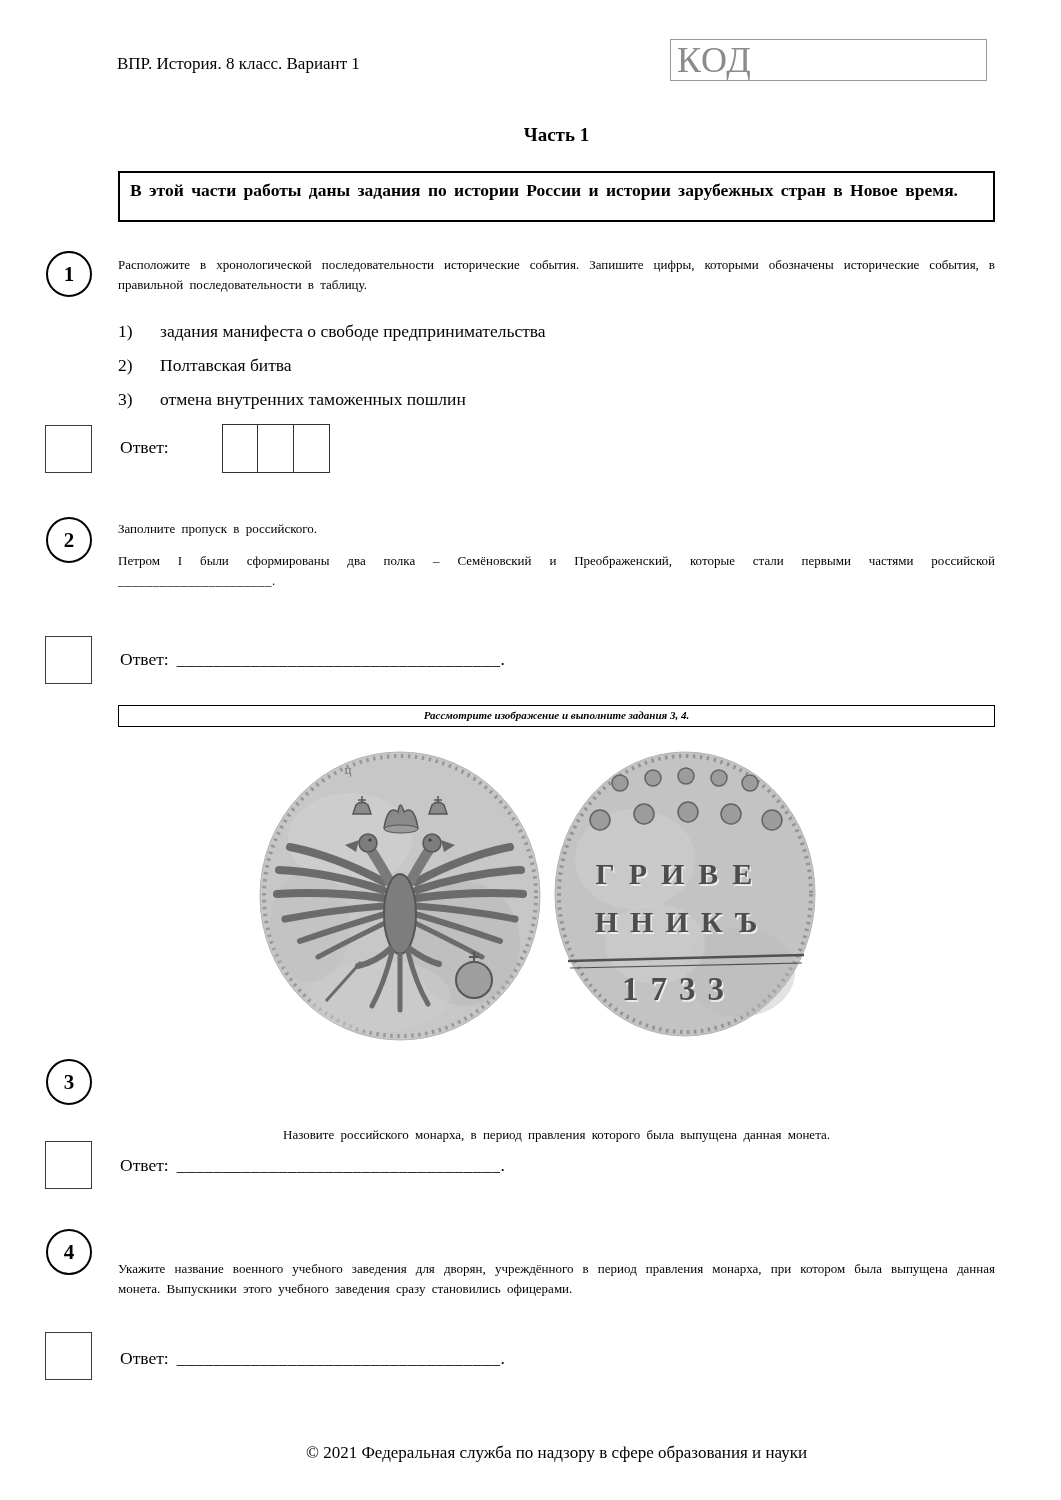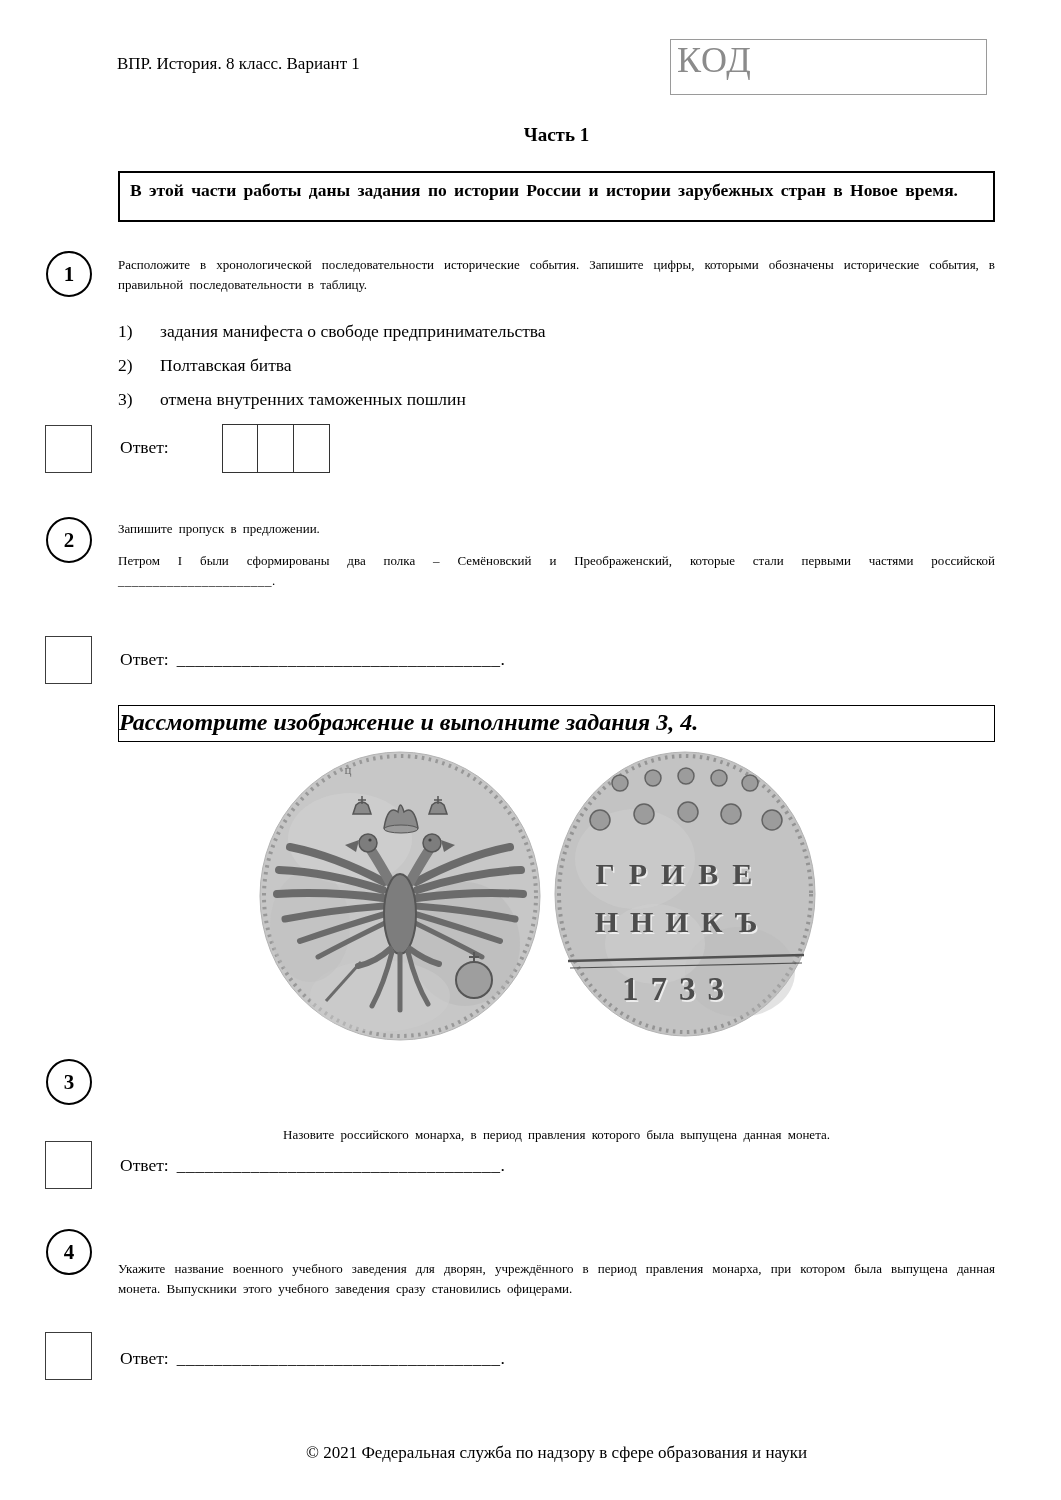--- a/index.html
+++ b/index.html
@@ -1,21 +1,21 @@
 <!DOCTYPE html>
 <html><head>
 <meta charset="utf-8">
 <style>
   html,body{margin:0;padding:0;background:#ffffff;}
   .page{
     position:relative; width:1061px; height:1500px; background:#ffffff;
     font-family:"Liberation Serif","DejaVu Serif",serif; color:#000; overflow:hidden;
   }
   .header-left{position:absolute;left:117px;top:54px;font-size:17px;}
-  .code-box{position:absolute;left:670px;top:39px;width:317px;height:56px;
+  .code-box{position:absolute;left:670px;top:39px;width:317px;height:42px;
     border:1px solid #9a9a9a;box-sizing:border-box;}
   .code-label{font-size:36px;line-height:40px;color:#8b8b8b;padding-left:6px;letter-spacing:1px;}
   .part-title{position:absolute;left:118px;top:124px;width:877px;text-align:center;
     font-size:19px;font-weight:bold;}
   .intro-box{position:absolute;left:118px;top:171px;width:877px;box-sizing:border-box;
     border:2px solid #000;padding:4px 10px 17px;font-size:17.5px;font-weight:bold;
     text-align:justify;line-height:1.5;word-spacing:3px;}
   .qnum{position:absolute;width:42px;height:42px;border:2px solid #000;border-radius:50%;
     text-align:center;font-weight:bold;font-size:21px;line-height:42px;box-sizing:content-box;}
   #q1num{left:46px;top:251px;} #q2num{left:46px;top:517px;}
@@ -32,21 +32,21 @@
   #sb1{top:425px;} #sb2{top:636px;} #sb3{top:1141px;} #sb4{top:1332px;}
   .answer-label{position:absolute;left:120px;font-size:17.5px;}
   #al1{top:437px;}
   .answer-table{position:absolute;left:222px;top:424px;display:flex;}
   .answer-cell{width:36px;height:49px;border:1px solid #333;border-left:none;box-sizing:border-box;}
   .answer-cell:first-child{border-left:1px solid #333;}
   .answer-row{position:absolute;left:120px;font-size:17.5px;white-space:nowrap;}
   #ar2{top:649px;} #ar3{top:1155px;} #ar4{top:1348px;}
   .answer-row .aline{margin-left:8px;letter-spacing:0.5px;margin-top:48px;}
   .italic-box{position:absolute;left:118px;top:705px;width:877px;box-sizing:border-box;
-    border:1px solid #000;text-align:left;font-size:24px;font-weight:bold;font-style:italic;
+    border:1px solid #000;text-align:center;font-size:11px;font-weight:bold;font-style:italic;
     padding:3px 0 5px;}
   .coins{position:absolute;left:180px;top:744px;width:700px;height:300px;}
   .footer{position:absolute;left:118px;top:1443px;width:877px;text-align:center;font-size:17px;}
   .blank{letter-spacing:0.5px;font-family:Liberation Serif, serif;}
 </style>
 </head>
 <body>
 
 <div class="page">
 
@@ -78,21 +78,21 @@
   </div>
   <div class="score-box" id="sb1"></div>
   <div class="answer-label" id="al1">Ответ:</div>
   <div class="answer-table">
     <div class="answer-cell"></div>
     <div class="answer-cell"></div>
     <div class="answer-cell"></div>
   </div>
 
   <div class="qnum" id="q2num">2</div>
-  <div class="qtext" id="q2prompt">Запишите пропуск в предложении.</div>
+  <div class="qtext" id="q2prompt">Заполните пропуск в российского.</div>
   <div class="qtext" id="q2sentence">
     <span>Петром I были сформированы два полка – Семёновский и Преображенский, которые стали первыми частями российской </span><span class="blank">______________________</span><span>.</span>
   </div>
   <div class="score-box" id="sb2"></div>
   <div class="answer-row" id="ar2">
     <span class="alabel">Ответ:</span><span class="aline">___________________________________.</span>
   </div>
 
   <div class="italic-box">Рассмотрите изображение и выполните задания 3, 4.</div>
 

